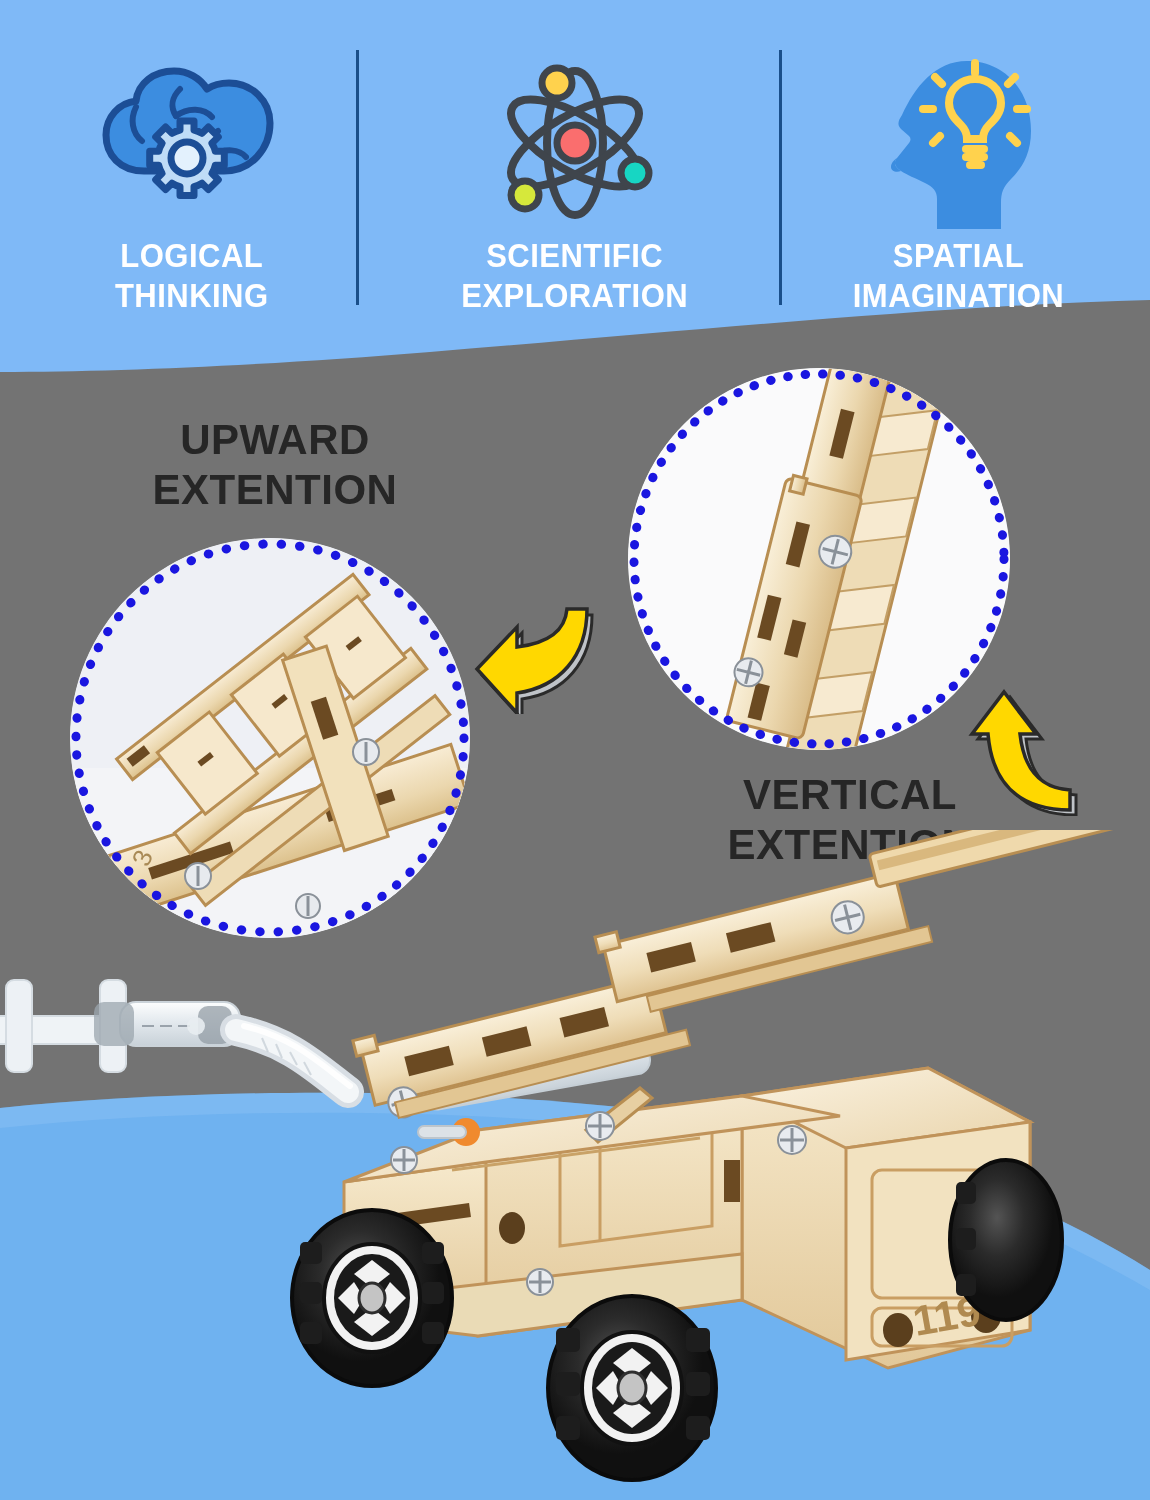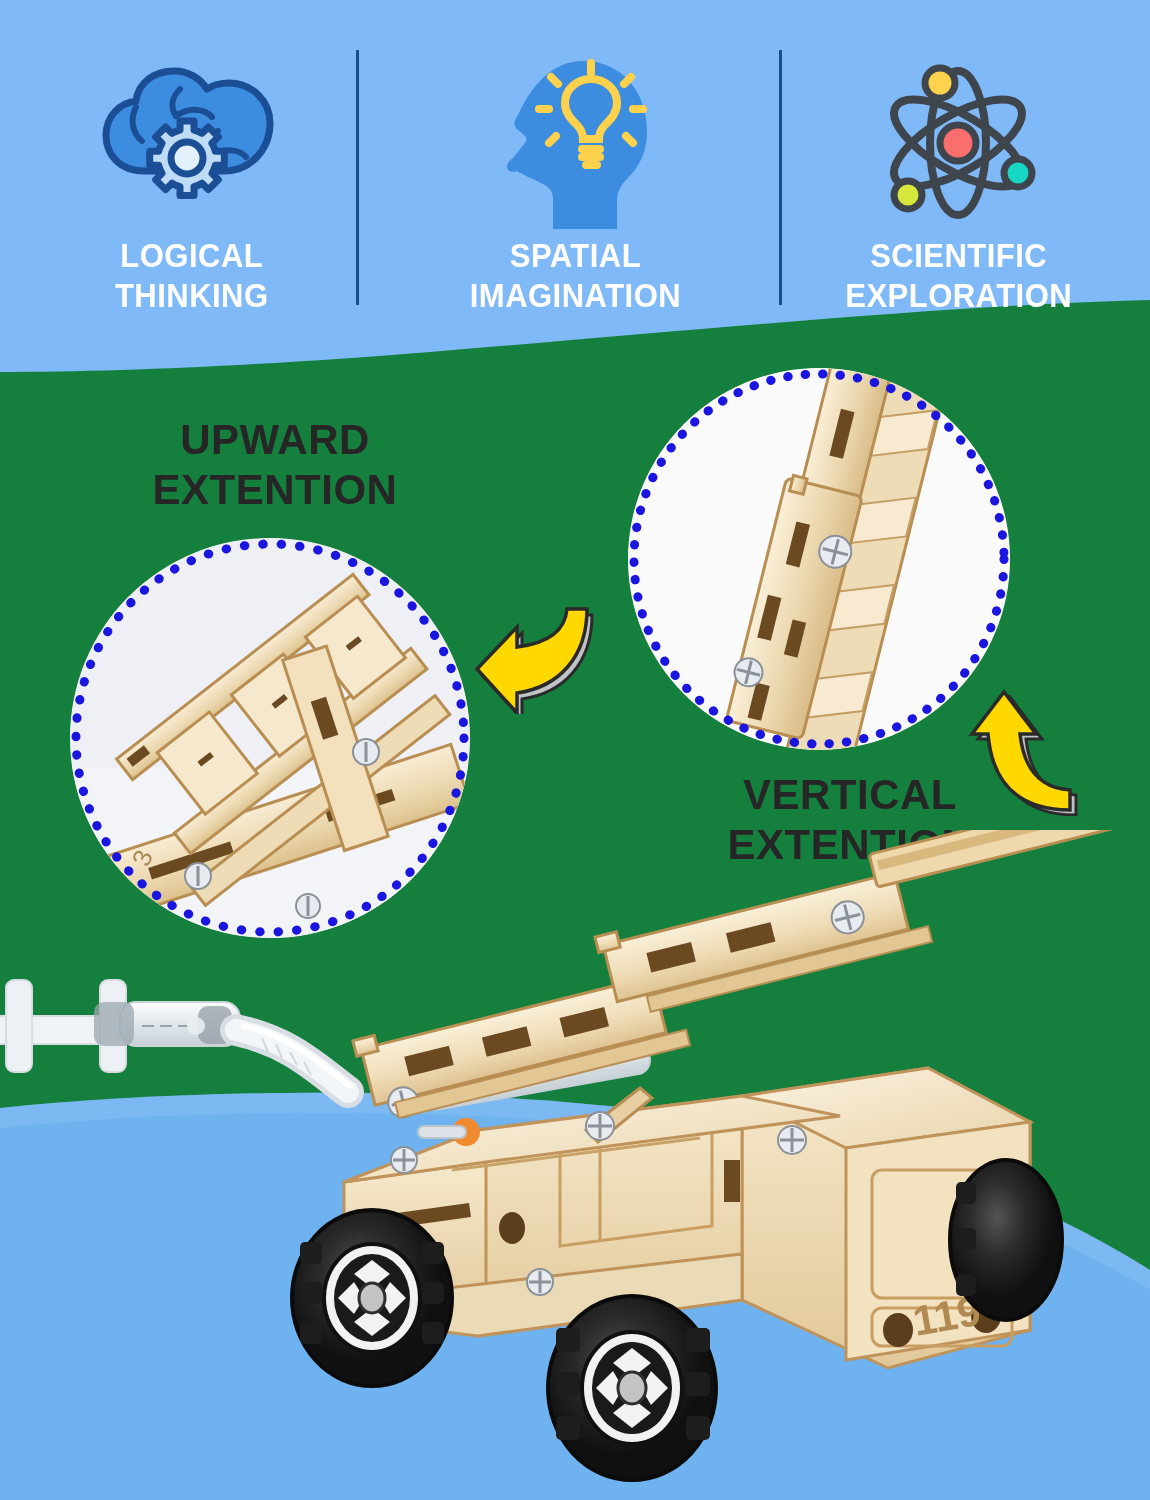--- a/index.html
+++ b/index.html
@@ -8,21 +8,21 @@
     background: #ffffff;
   }
   body {
     font-family: "Liberation Sans", sans-serif;
   }
   .page {
     position: relative;
     width: 1150px;
     height: 1500px;
     overflow: hidden;
-    background: #15803d;
+    background: #737373;
   }
 
   
   .header-band {
     position: absolute;
     left: 0; top: 0;
     width: 1150px;
     height: 400px;
     overflow: hidden;
     z-index: 1;
@@ -172,20 +172,40 @@
           </g>
           <g transform="translate(58,58)">
             <path d="M30,0 h14 v9 a25,25 0 0 1 8,3.4 l6.4,-6.4 l9.9,9.9 l-6.4,6.4 a25,25 0 0 1 3.4,8 h9 v14 h-9 a25,25 0 0 1 -3.4,8 l6.4,6.4 l-9.9,9.9 l-6.4,-6.4 a25,25 0 0 1 -8,3.4 v9 h-14 v-9 a25,25 0 0 1 -8,-3.4 l-6.4,6.4 l-9.9,-9.9 l6.4,-6.4 a25,25 0 0 1 -3.4,-8 h-9 v-14 h9 a25,25 0 0 1 3.4,-8 l-6.4,-6.4 l9.9,-9.9 l6.4,6.4 a25,25 0 0 1 8,-3.4 z" fill="#BFDCF7" stroke="#1C4E96" stroke-width="7" stroke-linejoin="round"></path>
             <circle cx="37" cy="37" r="16" fill="#E3F1FD" stroke="#1C4E96" stroke-width="7"></circle>
           </g>
         </svg>
       </div>
       <div class="feature-label">
         <span>LOGICAL</span><br>
         <span>THINKING</span>
+      </div>
+    </div>
+
+    <div class="feature-col">
+      <div class="feature-icon">
+        <svg width="180" height="165" viewBox="0 0 180 165" xmlns="http://www.w3.org/2000/svg">
+          <g fill="none" stroke="#3F454C" stroke-width="8">
+            <ellipse cx="90" cy="82" rx="28" ry="72"></ellipse>
+            <ellipse cx="90" cy="82" rx="28" ry="72" transform="rotate(60 90 82)"></ellipse>
+            <ellipse cx="90" cy="82" rx="28" ry="72" transform="rotate(-60 90 82)"></ellipse>
+          </g>
+          <circle cx="90" cy="82" r="18" fill="#FA6E6E" stroke="#3F454C" stroke-width="7"></circle>
+          <circle cx="72" cy="22" r="15" fill="#FFD24D" stroke="#3F454C" stroke-width="7"></circle>
+          <circle cx="150" cy="112" r="14" fill="#17D6C3" stroke="#3F454C" stroke-width="7"></circle>
+          <circle cx="40" cy="134" r="14" fill="#D6E83B" stroke="#3F454C" stroke-width="7"></circle>
+        </svg>
+      </div>
+      <div class="feature-label">
+        <span>SCIENTIFIC</span><br>
+        <span>EXPLORATION</span>
       </div>
     </div>
 
     <div class="feature-col">
       <div class="feature-icon">
         <svg width="175" height="172" viewBox="0 0 175 172" xmlns="http://www.w3.org/2000/svg">
           <path d="M96,4 C134,4 160,34 160,74 C160,98 150,112 140,122 C132,130 130,136 130,146 L130,172 L66,172 L66,142 C66,134 62,130 54,126 C44,121 36,118 30,114 C24,110 22,106 26,101 L38,86 C40,83 40,81 38,79 L30,72 C26,68 27,64 31,58 C44,30 64,4 96,4 Z" fill="#3C8DE0"></path>
           <path d="M26,101 C22,106 24,110 30,114 C25,116 20,114 20,110 C20,106 23,103 26,101 Z" fill="#3C8DE0"></path>
           <g stroke="#FFD24D" stroke-width="8" stroke-linecap="round" fill="none">
             <path d="M78,46 C78,32 90,22 104,22 C118,22 130,32 130,46 C130,56 124,62 118,68 C114,72 112,76 112,82 L96,82 C96,76 94,72 90,68 C84,62 78,56 78,46 Z"></path>
@@ -198,40 +218,20 @@
             <path d="M52,52 h10"></path>
             <path d="M146,52 h10"></path>
             <path d="M62,86 l7,-7"></path>
             <path d="M146,86 l-7,-7"></path>
           </g>
         </svg>
       </div>
       <div class="feature-label">
         <span>SPATIAL</span><br>
         <span>IMAGINATION</span>
-      </div>
-    </div>
-
-    <div class="feature-col">
-      <div class="feature-icon">
-        <svg width="180" height="165" viewBox="0 0 180 165" xmlns="http://www.w3.org/2000/svg">
-          <g fill="none" stroke="#3F454C" stroke-width="8">
-            <ellipse cx="90" cy="82" rx="28" ry="72"></ellipse>
-            <ellipse cx="90" cy="82" rx="28" ry="72" transform="rotate(60 90 82)"></ellipse>
-            <ellipse cx="90" cy="82" rx="28" ry="72" transform="rotate(-60 90 82)"></ellipse>
-          </g>
-          <circle cx="90" cy="82" r="18" fill="#FA6E6E" stroke="#3F454C" stroke-width="7"></circle>
-          <circle cx="72" cy="22" r="15" fill="#FFD24D" stroke="#3F454C" stroke-width="7"></circle>
-          <circle cx="150" cy="112" r="14" fill="#17D6C3" stroke="#3F454C" stroke-width="7"></circle>
-          <circle cx="40" cy="134" r="14" fill="#D6E83B" stroke="#3F454C" stroke-width="7"></circle>
-        </svg>
-      </div>
-      <div class="feature-label">
-        <span>SCIENTIFIC</span><br>
-        <span>EXPLORATION</span>
       </div>
     </div>
   </div>
 
   <div class="divider d1"></div>
   <div class="divider d2"></div>
 
   <div class="bottom-wave">
     <svg width="1150" height="470" viewBox="0 0 1150 470" xmlns="http://www.w3.org/2000/svg">
       <path d="M0,78 C120,66 260,60 420,64 C620,70 760,92 900,130 C1000,158 1080,196 1150,240 L1150,470 L0,470 Z" fill="#6FB2F0"></path>

